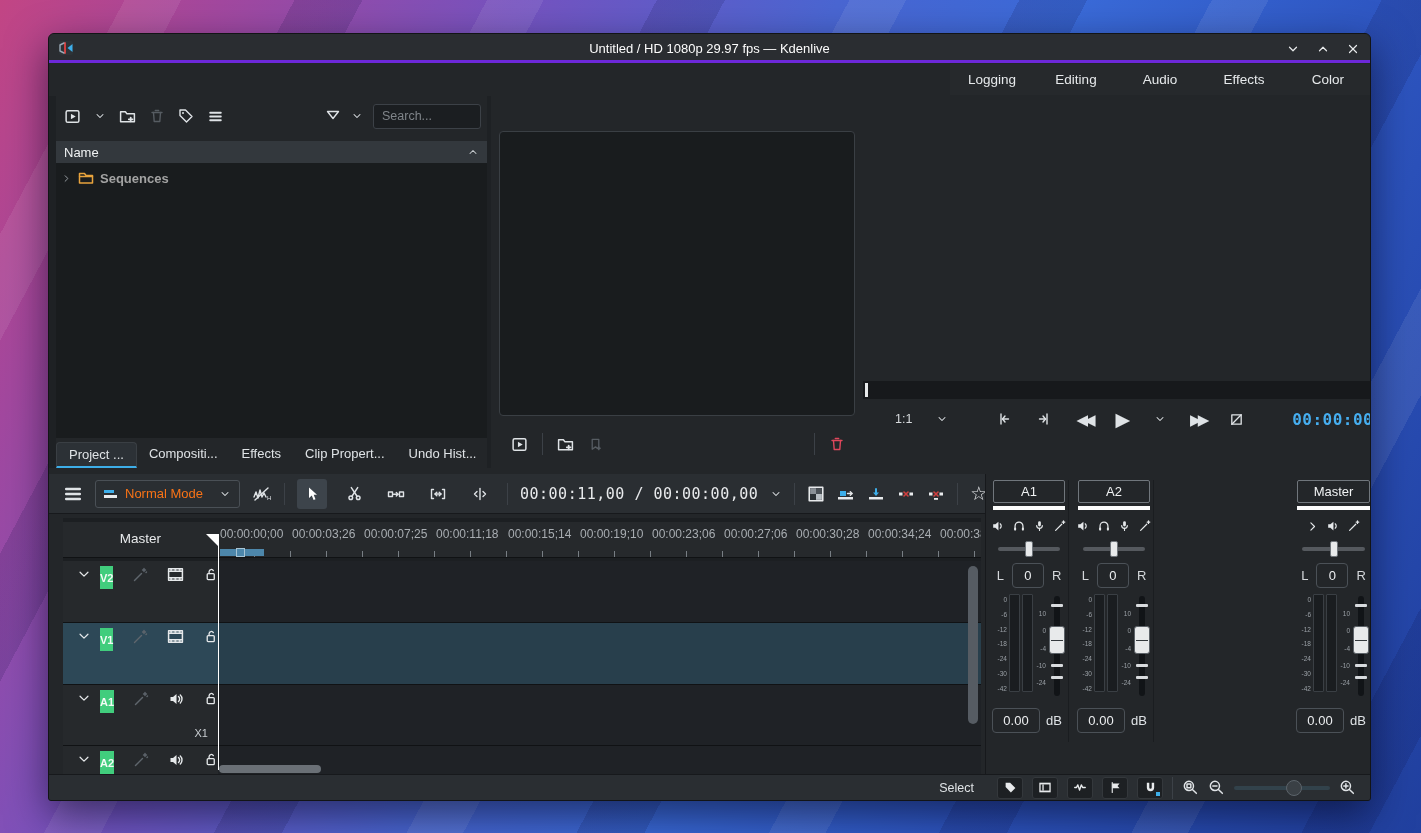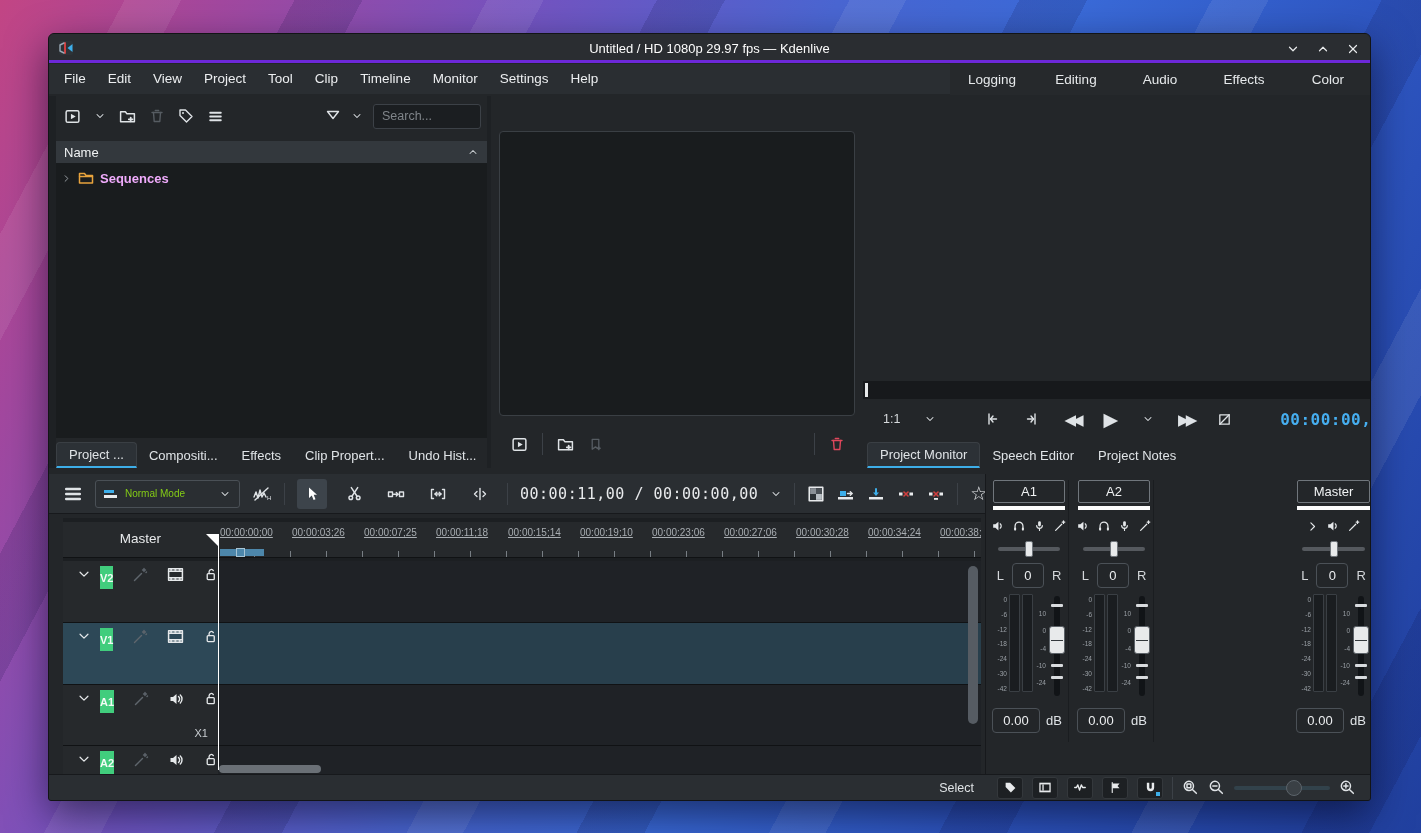--- a/index.html
+++ b/index.html
@@ -42,72 +42,72 @@
   .bin-toolbar { position:absolute; left:0; top:5px; width:100%; height:30px; display:flex; align-items:center; gap:13px; padding-left:8px; }
   .bin-toolbar .right { margin-left:auto; display:flex; align-items:center; gap:10px; padding-right:6px; }
   .search { width:108px; height:25px; background:#1b1e21; border:1px solid #3c4147; border-radius:3px;
     color:#d4d7da; font-size:12.5px; padding:0 8px; outline:none; }
   .search::placeholder { color:#7f8489; }
   .bin-header { position:absolute; left:0; top:45px; width:100%; height:22px; background:#33383d;
     display:flex; align-items:center; padding:4px 8px; color:#f0f2f3; }
   .bin-header .ic { margin-left:auto; color:#c7cbcf; }
   .bin-list { position:absolute; left:0; top:67px; width:100%; bottom:30px; background:#191c1e; }
   .tree-row { display:flex; align-items:center; gap:6px; height:22px; padding-left:5px; margin-top:4px; }
-  .tree-row .lbl { font-weight:bold; color:#f0abfc; }
-
-  .tabbar { position:absolute; left:0; bottom:0; height:26px; display:flex; align-items:flex-end; }
+  .tree-row .lbl { font-weight:bold; color:#a3a3a3; }
+
+  .tabbar { position:absolute; left:0; bottom:0; height:26px; display:flex; align-items:flex-start; }
   .tab { padding:0 12px; height:24px; line-height:24px; color:#dfe3e6; font-size:13px; white-space:nowrap; }
   .tab.active { background:#2c3136; border:1px solid #3a3f44; border-bottom:2px solid #3daee9; border-radius:4px 4px 0 0; height:26px; line-height:24px; }
 
   
   .library { left:442px; width:372px; }
   .lib-header { position:absolute; left:8px; right:8px; top:5px; height:22px; display:flex; align-items:center; }
   .lib-header .hicons { margin-left:auto; display:flex; gap:14px; color:#c7cbcf; }
   .lib-view { position:absolute; left:8px; right:8px; top:35px; height:285px; background:#191c1e;
     border:1px solid #3a3f44; border-radius:4px; }
   .lib-toolbar { position:absolute; left:8px; right:8px; top:333px; height:30px; display:flex; align-items:center; gap:14px; padding-left:12px; }
   .lib-toolbar .trash-right { margin-left:auto; display:flex; align-items:center; gap:14px; padding-right:10px; }
   .vsep { width:1px; height:22px; background:#3c4147; }
 
   
   .monitor { left:814px; width:509px; }
   .video { position:absolute; left:0; top:0; width:100%; height:285px; background:#000; }
   .inpoint { position:absolute; left:2px; bottom:2px; background:#2f9e2f; color:#fff; font-size:14px; padding:2px 7px; }
   .seekstrip { position:absolute; left:0; top:285px; width:100%; height:18px; background:#17191c; }
   .seekstrip .mark { position:absolute; left:2px; top:2px; width:3px; height:14px; background:#e8eaec; }
-  .mon-controls { position:absolute; left:4px; top:305px; width:100%; height:36px; display:flex; align-items:center; gap:24px; padding-left:16px; }
+  .mon-controls { position:absolute; left:16px; top:305px; width:100%; height:36px; display:flex; align-items:center; gap:24px; padding-left:16px; }
   .mon-controls .tc { color:#46aef0; font-size:16px; font-weight:bold; letter-spacing:.5px; }
   .spin { display:flex; flex-direction:column; gap:2px; color:#3daee9; }
   .audiometer { margin-left:auto; margin-right:4px; width:80px; height:30px; background:#1d2023; border:1px solid #33383c; border-radius:2px; position:relative; }
   .audiometer .bar { position:absolute; left:3px; right:3px; height:6px; background:#3b434b; border-radius:1px; }
   .audiometer .b1 { top:3px; } .audiometer .b2 { top:11px; }
   .audiometer .ticks { position:absolute; left:3px; right:3px; top:19px; height:3px;
     background:repeating-linear-gradient(90deg,#8b9197 0 1px, transparent 1px 7px); }
   .audiometer .lbls { position:absolute; left:0; right:0; top:22px; height:8px; font-size:6.5px; color:#9aa0a6; }
   .audiometer .lbls span { position:absolute; top:0; }
 
   
   .tl-toolbar { position:absolute; left:0; top:440px; width:1323px; height:40px; background:#2a2e32;
     display:flex; align-items:center; gap:12px; padding-left:14px; border-bottom:1px solid #17191c; }
   .combo { display:flex; align-items:center; gap:8px; width:145px; height:28px; border:1px solid #4a5056; border-radius:3px; padding:0 8px; }
-  .combo .cv { flex:1; font-size:10px; color:#84cc16; }
+  .combo .cv { flex:1; font-size:13px; color:#f97316; }
   .modeic { display:flex; flex-direction:column; gap:2px; }
   .modeic i { display:block; width:10px; height:3px; background:#3daee9; }
   .modeic i+i { background:#e8eaec; width:13px; }
   .toolbtn { width:30px; height:30px; display:flex; align-items:center; justify-content:center; border-radius:3px; }
   .toolbtn.active { background:#3d444b; }
   .tl-tc { font-size:15px; color:#e8eaec; letter-spacing:.5px; }
   .star { font-size:19px; color:#e8eaec; }
 
   
   .timeline { position:absolute; left:14px; top:484px; width:918px; height:258px; background:#1c1f22; overflow:hidden; }
   .ruler { position:absolute; left:0; top:4px; width:100%; height:36px; background:#26292c; border-bottom:1px solid #101214; }
   .master { position:absolute; left:0; top:0; width:155px; height:36px; line-height:34px; text-align:center; color:#e8eaec; font-size:13.5px; }
   .rticks { position:absolute; left:155px; right:0; top:0; height:36px; overflow:hidden; }
-  .rtick { position:absolute; top:5px; font-size:10px; color:#a8adb2; white-space:nowrap;text-decoration:underline; }
+  .rtick { position:absolute; top:5px; font-size:12px; color:#a8adb2; white-space:nowrap; }
   .rminor { position:absolute; left:155px; right:0; bottom:0; height:6px;
     background:repeating-linear-gradient(90deg,#787e84 0 1px, transparent 1px 36px); }
   .zone { position:absolute; left:157px; top:27px; width:44px; height:7px; background:#4d87ab; }
   .zone .grip { position:absolute; left:16px; top:-1px; width:9px; height:9px; background:#4d87ab; border:1px solid #a7c4d4; }
   .playhead-flag { position:absolute; left:143px; top:16px; width:0; height:0;
     border-top:13px solid #fff; border-left:13px solid transparent; }
   .playhead-line { position:absolute; left:155px; top:24px; width:1px; height:228px; background:#fff; z-index:5; }
 
   .track { position:absolute; left:0; width:918px; }
   .track .head { position:absolute; left:0; top:0; width:155px; height:100%; background:#26292c;
@@ -196,32 +196,20 @@
         </span>
       <span class="ic">
           <svg width="14" height="14" viewBox="0 0 16 16">
             <line x1="4" y1="4" x2="12" y2="12"></line>
             <line x1="12" y1="4" x2="4" y2="12"></line>
           </svg>
         </span>
     </span>
   </div>
 
-  <div class="menurow">
-    <span class="menu-item">File</span>
-    <span class="menu-item">Edit</span>
-    <span class="menu-item">View</span>
-    <span class="menu-item">Project</span>
-    <span class="menu-item">Tool</span>
-    <span class="menu-item">Clip</span>
-    <span class="menu-item">Timeline</span>
-    <span class="menu-item">Monitor</span>
-    <span class="menu-item">Settings</span>
-    <span class="menu-item">Help</span>
-  </div>
   <div class="wstabs">
     <span class="wstab">Logging</span>
     <span class="wstab">Editing</span>
     <span class="wstab">Audio</span>
     <span class="wstab">Effects</span>
     <span class="wstab">Color</span>
   </div>
 
   <div class="main">
 
@@ -412,25 +400,20 @@
             <span class="ticks"></span>
           <span class="lbls">
             <span style="left:8%">-36</span>
             <span style="left:30%">-24</span>
             <span style="left:63%">-12</span>
             <span style="left:79%">-6</span>
             <span style="left:92%">0</span>
           </span>
         </span>
       </div>
-      <div class="tabbar" style="left:4px">
-        <span class="tab active">Project Monitor</span>
-        <span class="tab">Speech Editor</span>
-        <span class="tab">Project Notes</span>
-      </div>
     </div>
   </div>
 
   <div class="tl-toolbar">
     <span class="ic">
         <svg width="20" height="20" viewBox="0 0 16 16">
           <line x1="2.5" y1="4" x2="13.5" y2="4" stroke-width="1.9"></line>
           <line x1="2.5" y1="8" x2="13.5" y2="8" stroke-width="1.9"></line>
           <line x1="2.5" y1="12" x2="13.5" y2="12" stroke-width="1.9"></line>
         </svg>

